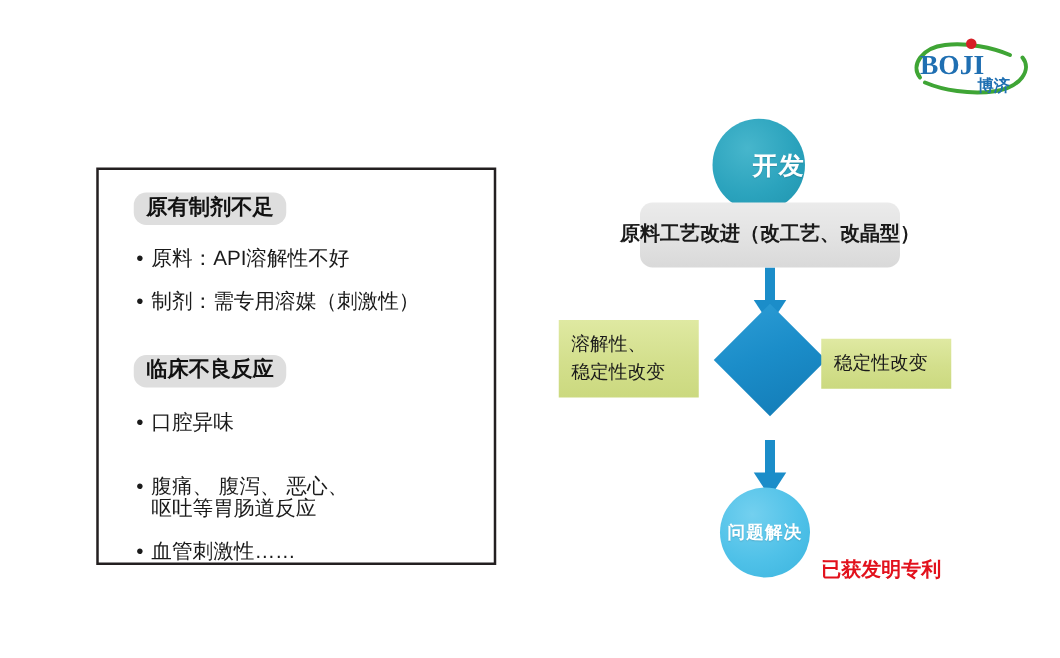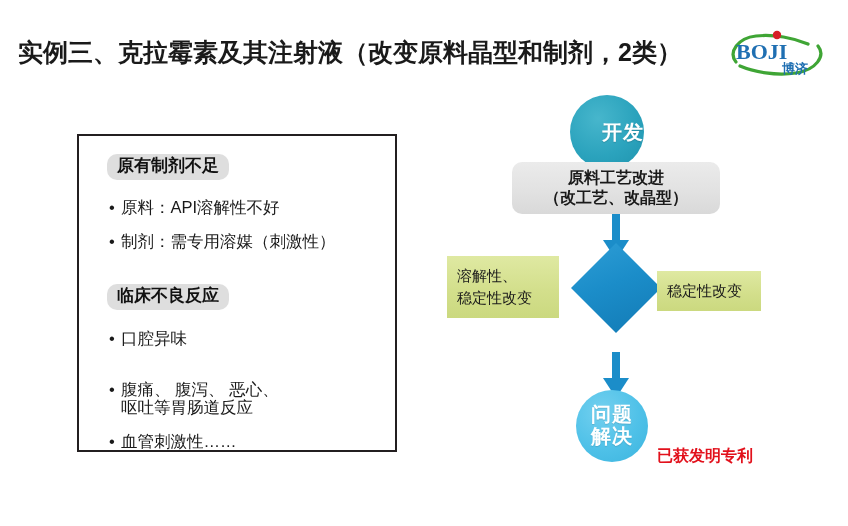--- a/index.html
+++ b/index.html
@@ -122,21 +122,21 @@
   
   #node-process {
     position: absolute;
     left: 92px;
     top: 72px;
     width: 208px;
     height: 52px;
     border-radius: 10px;
     background: linear-gradient(180deg, #ebebeb 0%, #e2e2e2 55%, #d9d9d9 100%);
     display: flex;
-    flex-direction: column;
+    flex-direction: row;
     align-items: center;
     justify-content: center;
     color: #1a1a1a;
     font-size: 16px;
     font-weight: bold;
     line-height: 1.22;
     white-space: nowrap;
   }
 
   
@@ -182,25 +182,25 @@
   
   #node-solved {
     position: absolute;
     left: 156px;
     top: 300px;
     width: 72px;
     height: 72px;
     border-radius: 50%;
     background: radial-gradient(circle at 36% 30%, #73d0ef 0%, #4fc1e8 55%, #3bb4de 100%);
     display: flex;
-    flex-direction: column;
+    flex-direction: row;
     align-items: center;
     justify-content: center;
     color: #ffffff;
-    font-size: 20px;
+    font-size: 14px;
     font-weight: bold;
     line-height: 1.08;
     letter-spacing: 1px;
     text-shadow: 0 1px 1px rgba(0,0,0,0.12);
   }
 
   
   #patent-note {
     position: absolute;
     left: 237px;
@@ -209,21 +209,20 @@
     font-weight: bold;
     color: #e2111c;
     white-space: nowrap;
   }
 </style>
 </head>
 <body>
 
 <div id="slide">
 
-  <div id="title">实例三、克拉霉素及其注射液（改变原料晶型和制剂，2类）</div>
 
   <div id="logo">
     <svg width="108" height="54" viewBox="0 0 108 54" xmlns="http://www.w3.org/2000/svg">
 
       <path d="M14 34 C6 24, 16 10, 34 8 C52 6, 72 10, 86 16" fill="none" stroke="#3fa535" stroke-width="3.2" stroke-linecap="round"></path>
       <path d="M96 18 C104 28, 94 42, 74 45 C54 48, 32 44, 18 38" fill="none" stroke="#3fa535" stroke-width="3.2" stroke-linecap="round"></path>
 
       <circle cx="55" cy="7" r="4.2" fill="#d62027"></circle>
 
       <text x="14" y="31" font-family="'Liberation Serif', serif" font-size="22" font-weight="bold" fill="#1f6fb2" letter-spacing="0">BOJI</text>

